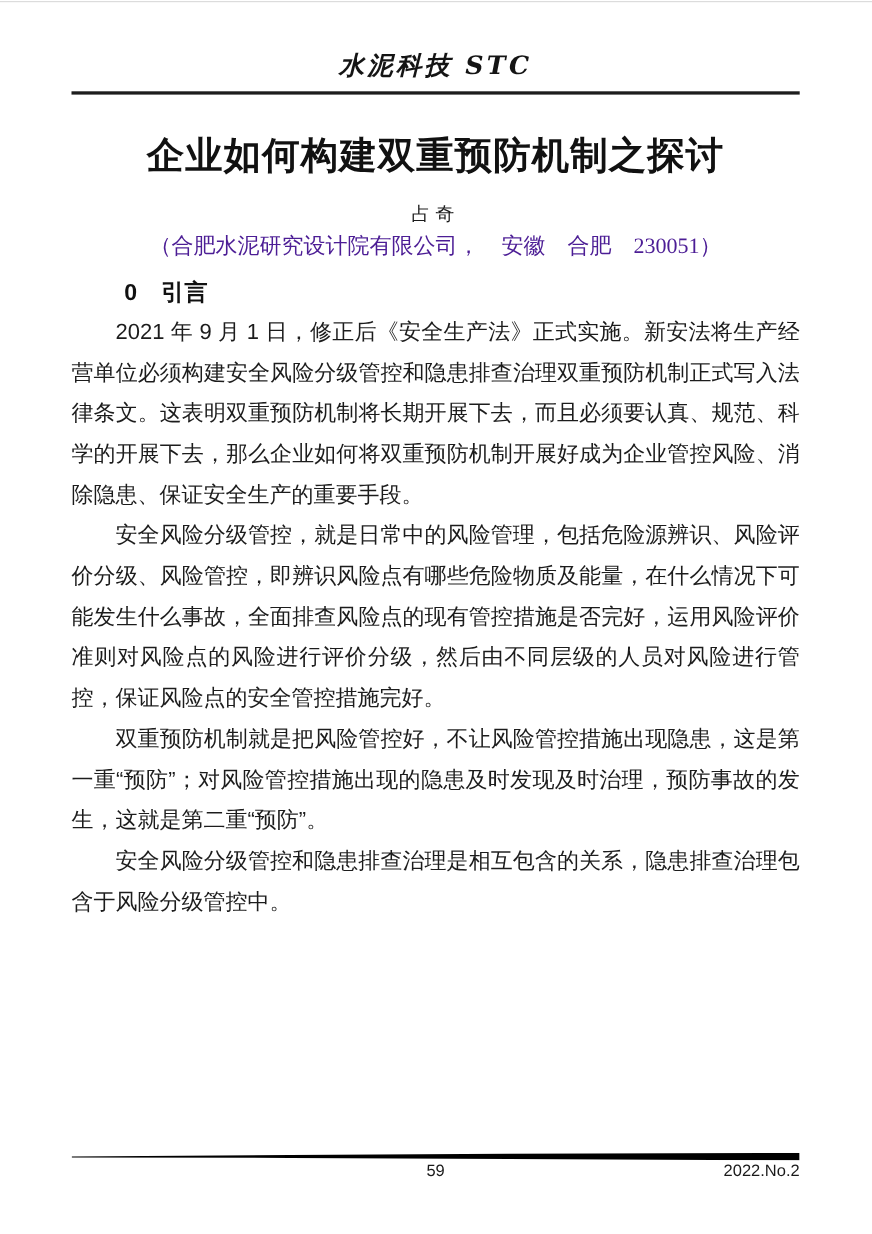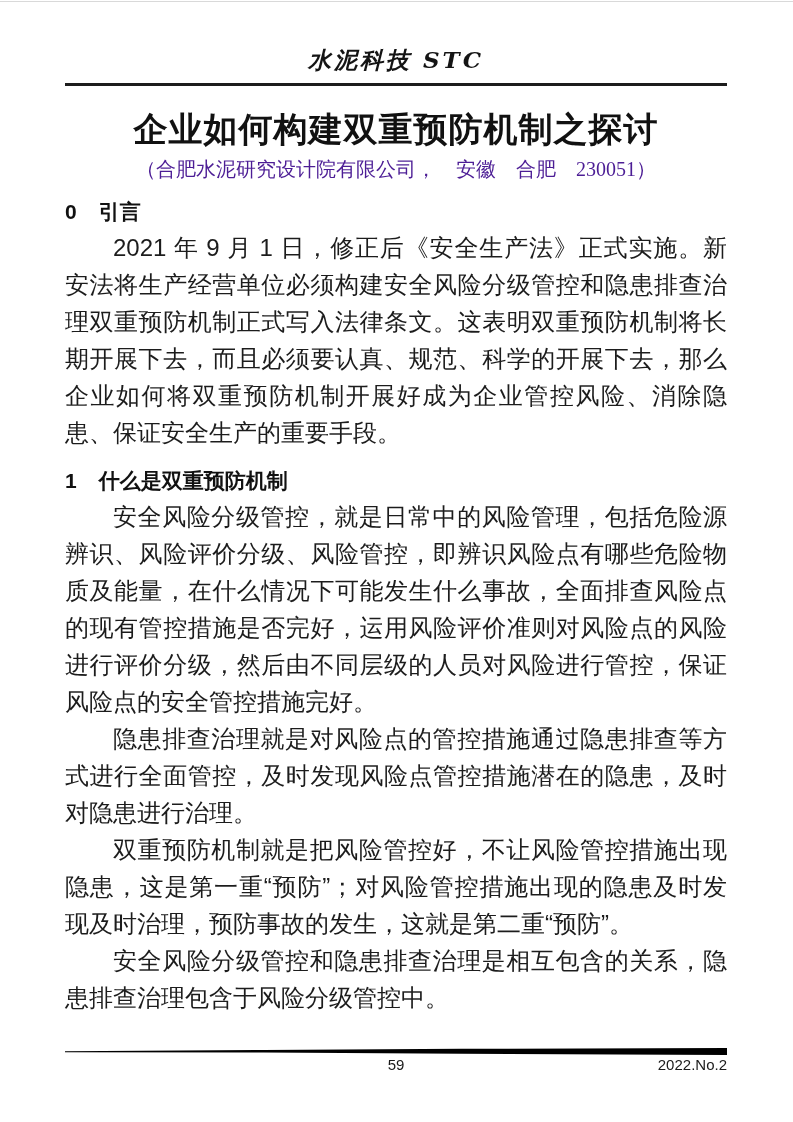--- a/index.html
+++ b/index.html
@@ -33,21 +33,21 @@
     letter-spacing: 3px;
     color: #141414;
   }
   .header-rule {
     margin-top: 9px;
     height: 0;
     border: none;
     border-top: 3px solid #1d1d1d;
   }
   .article-title {
-    margin-top: 23px;
+    margin-top: 36px;
     text-align: center;
     font-family: "Liberation Serif", serif;
     font-weight: 700;
     font-size: 34px;
     line-height: 42px;
     letter-spacing: 1px;
     color: #111111;
   }
   .author {
     margin-top: 20px;
@@ -65,25 +65,26 @@
     color: #4c1d95;
   }
   .section-heading {
     margin-top: 16px;
     margin-bottom: 3px;
     font-family: "Liberation Sans", "DejaVu Sans", sans-serif;
     font-weight: 700;
     font-size: 21px;
     line-height: 28px;
     color: #111111;
+    margin-left: 48px;
   }
   .section-heading .sec-num { margin-right: 22px; }
   .body-paragraph {
     font-family: "Liberation Sans", serif; 
-    font-size: 24px;
+    font-size: 20px;
     line-height: 37px;
     text-indent: 2em;
     text-align: justify;
     color: #1c1c1c;
   }
   .footer-rule {
     position: absolute;
     left: 65px; top: 1048px;
     width: 662px; height: 7px;
     background: #000000;
@@ -117,35 +118,32 @@
   <div class="top-edge-line"></div>
 
   <div class="journal-header">
     <span>水泥科技 STC</span>
   </div>
 
   <hr class="header-rule">
 
   <h1 class="article-title">企业如何构建双重预防机制之探讨</h1>
 
+  <div class="author">占奇</div>
 
   <div class="affiliation">（合肥水泥研究设计院有限公司，　安徽　合肥　230051）</div>
 
   <h2 class="section-heading">
     <span class="sec-num">0</span><span>引言</span>
   </h2>
 
   <p class="body-paragraph">2021 年 9 月 1 日，修正后《安全生产法》正式实施。新安法将生产经营单位必须构建安全风险分级管控和隐患排查治理双重预防机制正式写入法律条文。这表明双重预防机制将长期开展下去，而且必须要认真、规范、科学的开展下去，那么企业如何将双重预防机制开展好成为企业管控风险、消除隐患、保证安全生产的重要手段。</p>
 
-  <h2 class="section-heading">
-    <span class="sec-num">1</span><span>什么是双重预防机制</span>
-  </h2>
 
   <p class="body-paragraph">安全风险分级管控，就是日常中的风险管理，包括危险源辨识、风险评价分级、风险管控，即辨识风险点有哪些危险物质及能量，在什么情况下可能发生什么事故，全面排查风险点的现有管控措施是否完好，运用风险评价准则对风险点的风险进行评价分级，然后由不同层级的人员对风险进行管控，保证风险点的安全管控措施完好。</p>
-  <p class="body-paragraph">隐患排查治理就是对风险点的管控措施通过隐患排查等方式进行全面管控，及时发现风险点管控措施潜在的隐患，及时对隐患进行治理。</p>
   <p class="body-paragraph">双重预防机制就是把风险管控好，不让风险管控措施出现隐患，这是第一重“预防”；对风险管控措施出现的隐患及时发现及时治理，预防事故的发生，这就是第二重“预防”。</p>
   <p class="body-paragraph">安全风险分级管控和隐患排查治理是相互包含的关系，隐患排查治理包含于风险分级管控中。</p>
 
   <div class="footer-rule"></div>
 
   <div class="footer-row">
     <span class="page-number">59</span>
     <span class="issue-label">2022.No.2</span>
   </div>
 

